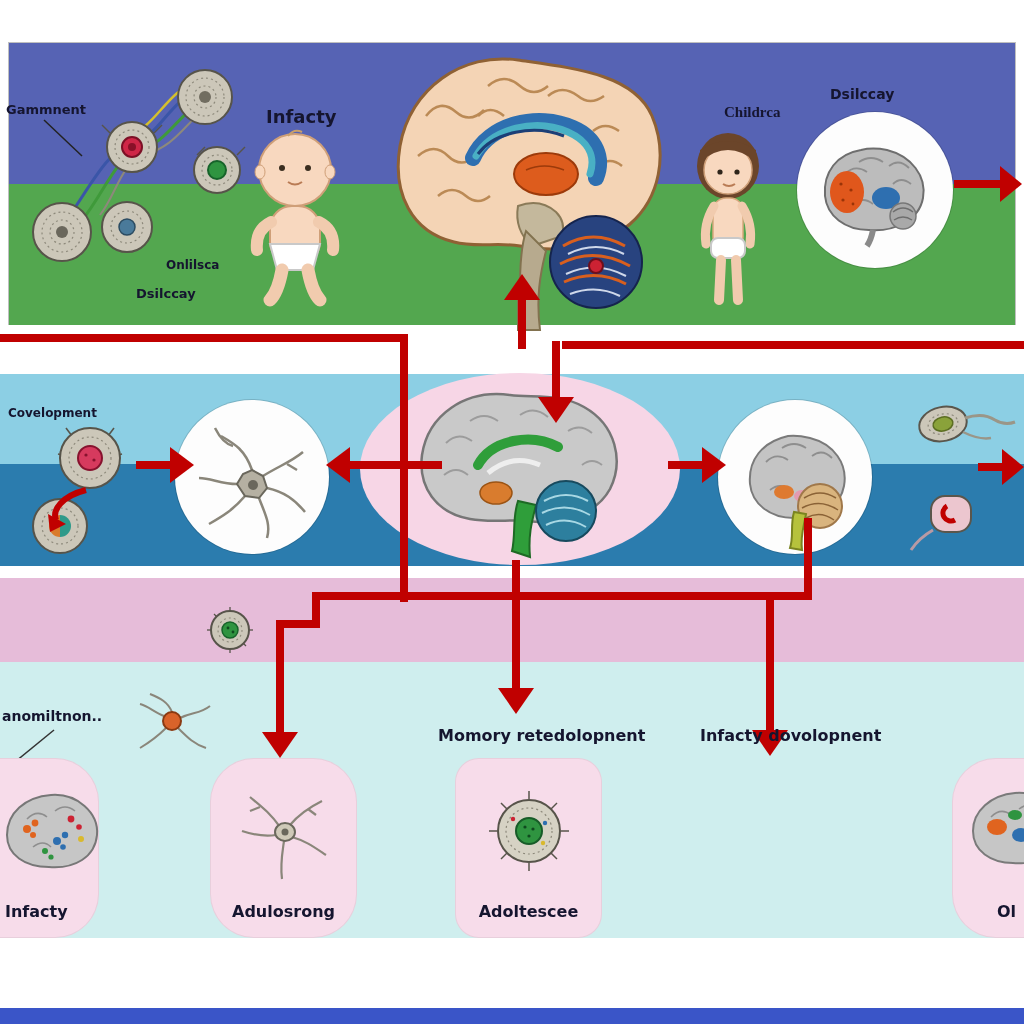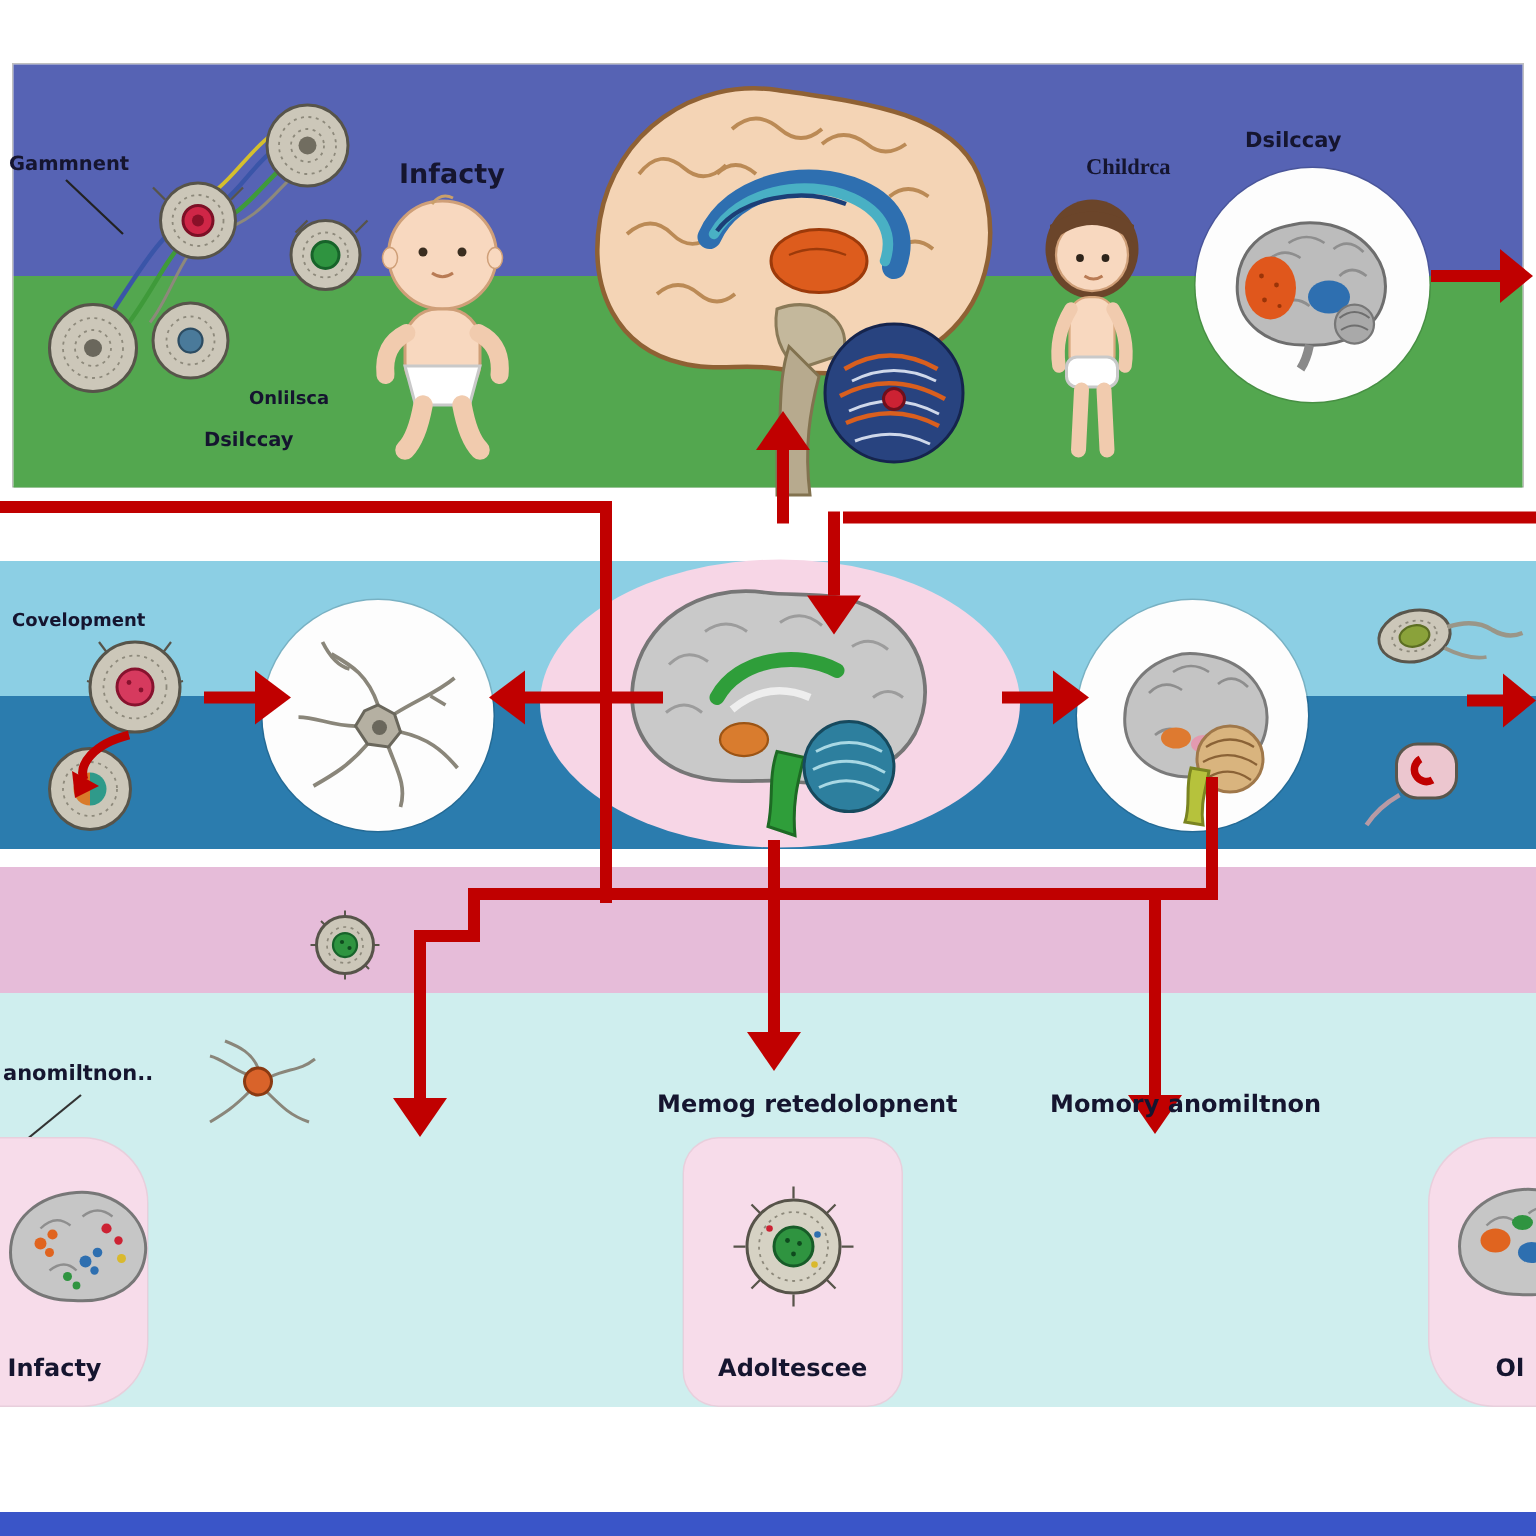--- a/index.html
+++ b/index.html
@@ -332,20 +332,36 @@
         </g>
       <g fill="#2f9440">
           <circle cx="52" cy="66" r="3"></circle>
           <circle cx="58" cy="72" r="2.6"></circle>
         </g>
       <circle cx="88" cy="54" r="3" fill="#d9b92e"></circle>
     </svg>
     <div class="clabel" style="text-align:left;padding-left:52px;box-sizing:border-box;">Infacty</div>
   </div>
 
+  <div class="card" style="left:210px;">
+    <svg class="cimg" width="108" height="100" viewBox="0 0 108 100">
+      <g stroke="#8a867a" stroke-width="2.2" fill="none">
+        <path d="M50,42 C40,28 32,22 20,12"></path>
+          <path d="M30,22 L20,26"></path>
+        <path d="M60,40 C70,28 80,22 92,16"></path>
+          <path d="M78,24 L86,30"></path>
+        <path d="M62,52 C76,56 84,62 96,70"></path>
+        <path d="M54,56 C52,70 50,80 52,94"></path>
+        <path d="M46,50 C34,52 24,50 12,46"></path>
+      </g>
+      <ellipse cx="55" cy="47" rx="10" ry="9" fill="#cfc9b8" stroke="#6a675c" stroke-width="2"></ellipse>
+      <circle cx="55" cy="47" r="3.5" fill="#6a675c"></circle>
+    </svg>
+    <div class="clabel">Adulosrong</div>
+  </div>
 
   <div class="card" style="left:455px;border-radius:24px;">
     <svg class="cimg" width="92" height="92" viewBox="0 0 92 92">
       <g stroke="#57544a" stroke-width="1.5">
         <line x1="46" y1="6" x2="46" y2="14"></line>
           <line x1="46" y1="78" x2="46" y2="86"></line>
         <line x1="6" y1="46" x2="14" y2="46"></line>
           <line x1="78" y1="46" x2="86" y2="46"></line>
         <line x1="18" y1="18" x2="24" y2="24"></line>
           <line x1="68" y1="68" x2="74" y2="74"></line>
@@ -424,16 +440,16 @@
   <div class="tri" style="left:1002px;top:449px;border-top:18px solid transparent;border-bottom:18px solid transparent;border-left:22px solid var(--arrow-red);"></div>
 
   <div class="lbl" style="left:6px;top:102px;font-size:13px;">Gammnent</div>
   <div class="lbl" style="left:266px;top:106px;font-size:18px;">Infacty</div>
   <div class="lbl" style="left:96px;top:286px;font-size:13px;margin-left:40px;">Dsilccay</div>
   <div class="lbl" style="left:166px;top:258px;font-size:12px;">Onlilsca</div>
   <div class="lbl" style="left:724px;top:104px;font-size:15px;font-family:Liberation Serif, serif;">Childrca</div>
   <div class="lbl" style="left:830px;top:86px;font-size:14px;">Dsilccay</div>
   <div class="lbl" style="left:8px;top:406px;font-size:12px;">Covelopment</div>
   <div class="lbl" style="left:2px;top:708px;font-size:14px;">anomiltnon..</div>
-  <div class="lbl" style="left:438px;top:726px;font-size:16px;">Memog retedolopnent</div>
-  <div class="lbl" style="left:700px;top:726px;font-size:16px;">Momory anomiltnon</div>
+  <div class="lbl" style="left:438px;top:726px;font-size:16px;">Momory retedolopnent</div>
+  <div class="lbl" style="left:700px;top:726px;font-size:16px;">Infacty dovolopnent</div>
 
 </div>
 
 </body></html>

